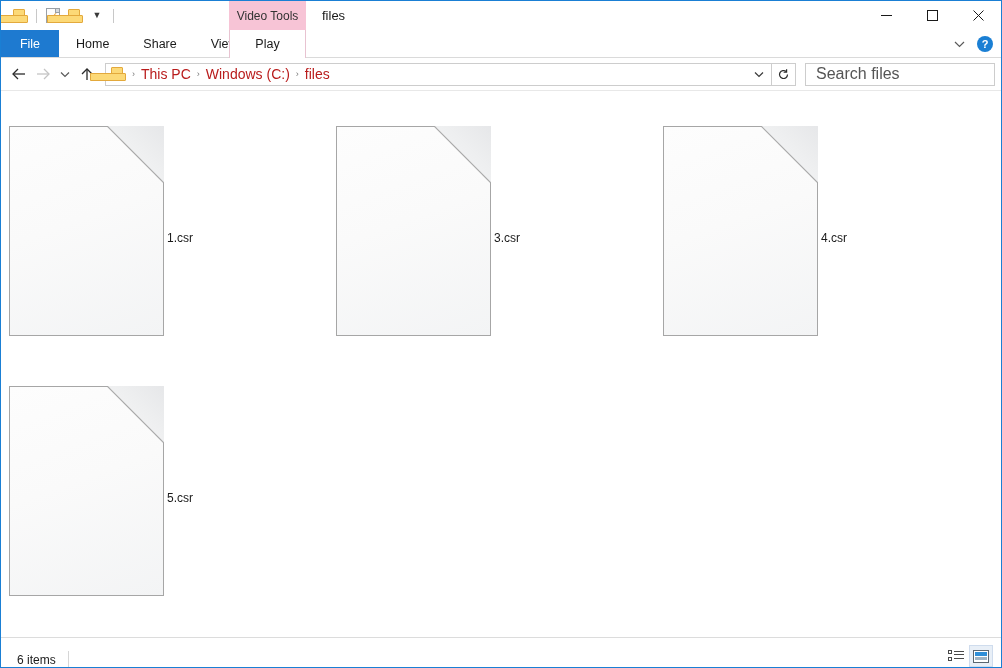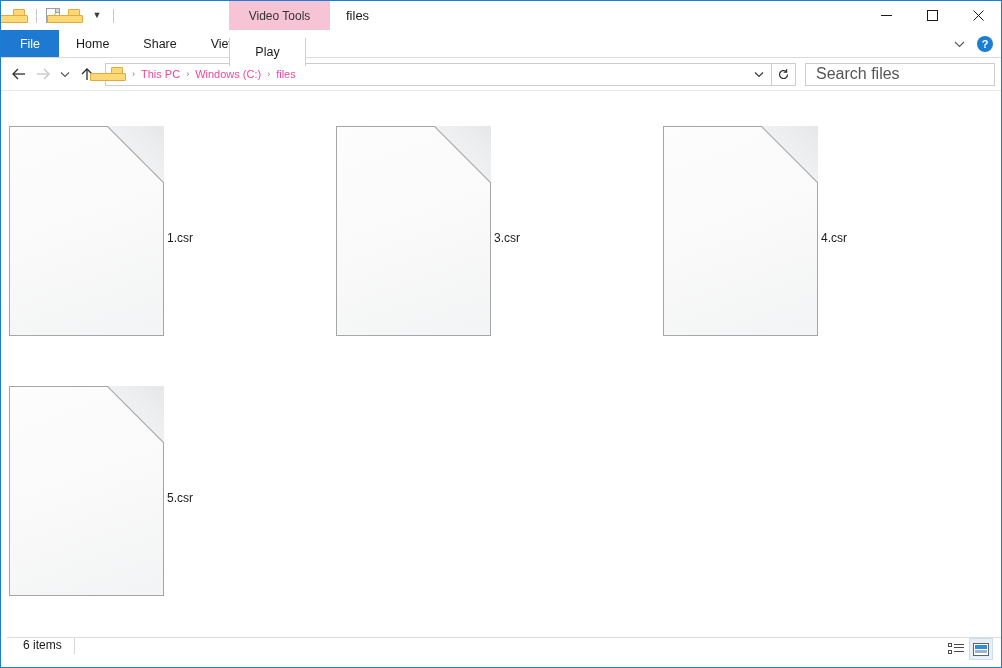--- a/index.html
+++ b/index.html
@@ -108,21 +108,21 @@
   }
 
   .app-title-zone {
     position: absolute;
     left: 228px; top: 0;
     display: flex;
     align-items: stretch;
     height: 29px;
   }
   .video-tools {
-    width: 101px;
+    width: 77px;
     background: #f7c4d6;
     display: flex;
     align-items: center;
     justify-content: center;
     font-size: 12px;
     color: #333333;
   }
   .win-title {
     display: flex;
     align-items: center;
@@ -170,21 +170,21 @@
     display: flex;
     align-items: center;
     justify-content: center;
     font-size: 12.5px;
     color: #1a1a1a;
   }
   .tab-play {
     width: 77px;
     padding: 0;
     position: absolute;
-    left: 228px; top: 8px;
+    left: 228px; top: 0;
     height: 28px;
     border-left: 1px solid #e8c3d1;
     border-right: 1px solid #e8c3d1;
     background: #ffffff;
   }
 
   .ribbon-right {
     position: absolute;
     right: 4px;
     top: 0;
@@ -239,22 +239,22 @@
     height: 23px;
     margin-left: 6px;
     border: 1px solid #cdcdcd;
     background: #ffffff;
     display: flex;
     align-items: center;
     padding: 0 2px 0 5px;
   }
   .crumb-folder { margin-right: 4px; display:flex; align-items:center; }
   .crumb {
-    font-size: 11px;
-    color: #ec4899;
+    font-size: 14px;
+    color: #b91c1c;
     padding: 0 4px;
     line-height: 21px;
   }
   .crumb-sep {
     color: #767676;
     font-size: 9px;
     padding: 0 2px;
   }
   .crumb-spacer { flex: 1; }
   .crumb-chev {
@@ -369,26 +369,26 @@
     max-width: 180px;
     white-space: nowrap;
     overflow: hidden;
     text-overflow: ellipsis;
     padding: 1px 3px;
   }
 
   
   .statusbar {
     position: absolute;
-    left: 6px; right: 0; bottom: 0;
+    left: 0; right: 0; bottom: 0;
     height: 30px;
     background: #ffffff;
     border-top: 1px solid #dcdcdc;
     display: flex;
-    align-items: flex-start;
+    align-items: flex-end;
     padding: 0 8px;
   }
   .status-text {
     font-size: 12px;
     color: #1a1a1a;
     padding-left: 8px;
   }
   .status-divider {
     width: 1px;
     height: 16px;

